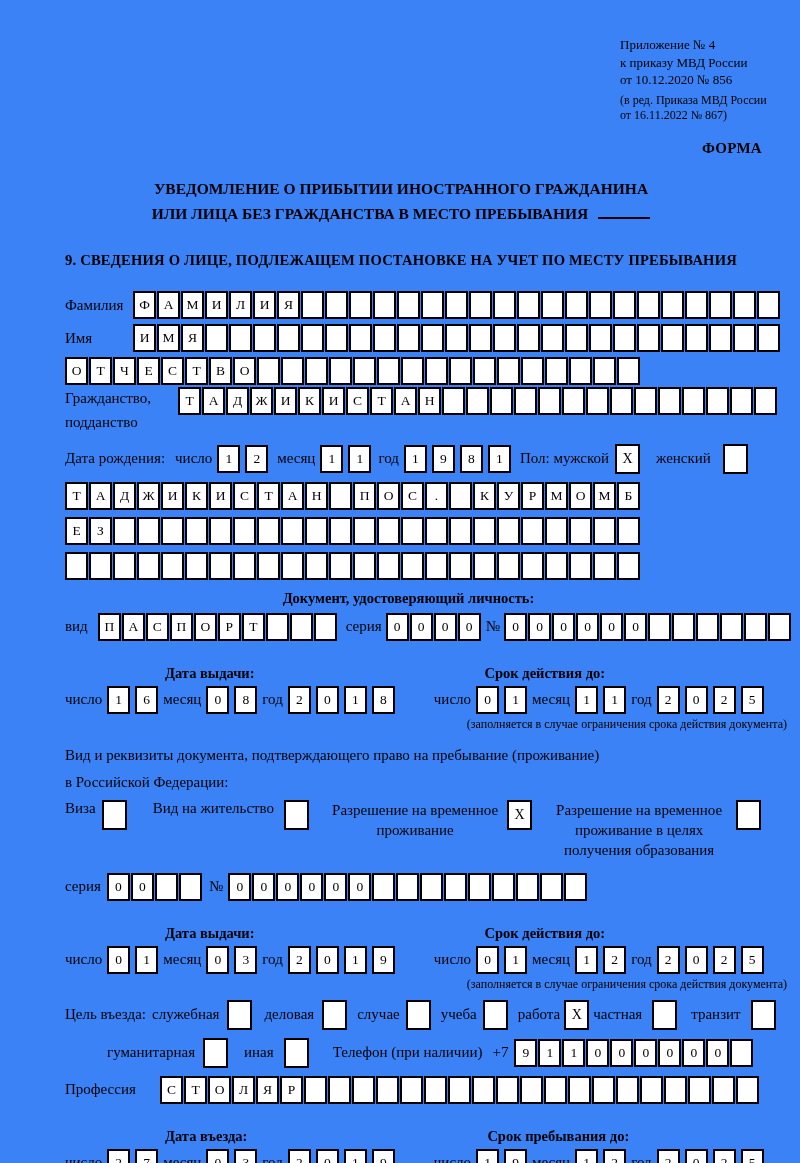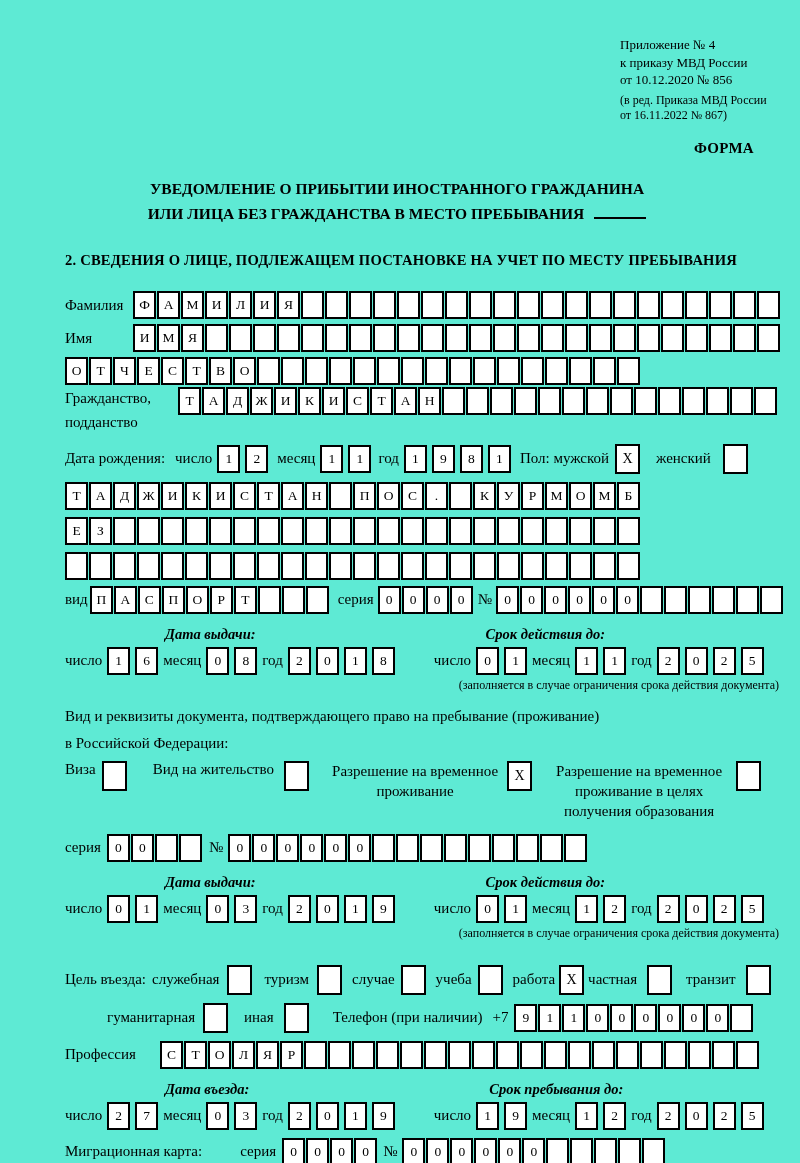--- a/index.html
+++ b/index.html
@@ -1,33 +1,33 @@
 <!DOCTYPE html>
 <html><head>
 <meta charset="utf-8">
 <style>
   html,body{margin:0;padding:0;background:#fff;}
   body{font-family:"Liberation Serif","DejaVu Serif",serif;color:#000;}
-  .page{width:800px;height:1163px;box-sizing:border-box;padding:36px 16px 10px 65px;background:#5eead4;overflow:hidden;position:relative;}
+  .page{width:800px;height:1163px;box-sizing:border-box;padding:36px 8px 10px 65px;background:#3b82f6;overflow:hidden;position:relative;}
   .appendix{margin-left:555px;font-size:13px;line-height:1.35;}
   .appendix .small{font-size:12px;margin-top:4px;line-height:1.3;}
   .forma{font-weight:bold;font-size:15px;margin:16px 30px 0 0;text-align:right;letter-spacing:.3px;}
   .title{text-align:center;font-weight:bold;font-size:15.5px;line-height:1.6;margin:20px 40px 0 -15px;}
   .blankline{display:inline-block;width:52px;border-bottom:2px solid #000;height:12px;margin-left:10px;}
   .sec1{font-weight:bold;font-size:14.6px;margin-top:26px;letter-spacing:.2px;}
   .frow{display:flex;align-items:center;margin-top:5px;}
   .ftop{align-items:flex-start;}
   .lbl{font-size:15px;white-space:nowrap;}
   .lbl2{font-size:15px;line-height:1.55;}
   .cells{display:flex;flex:none;}
   .cell{width:19px;height:24px;border:2px solid #000;margin-right:1px;display:flex;align-items:center;justify-content:center;font-size:13.5px;flex:none;background:#fff;}
   .dcells .cell{margin-right:5px;}
   .cbox{width:21px;height:26px;border:2px solid #000;display:inline-flex;align-items:center;justify-content:center;font-size:14px;flex:none;background:#fff;}
   .center-bold{text-align:center;font-weight:bold;font-size:14.5px;margin:10px 40px 0 0;}
-  .hdrrow{display:flex;font-weight:bold;font-size:14.5px;margin-top:12px;font-style:italic;}
+  .hdrrow{display:flex;font-weight:bold;font-size:14.5px;margin-top:24px;}
   .daterow{display:flex;align-items:center;font-size:15px;margin-top:4px;}
   .dgroup{display:flex;align-items:center;}
   .dgroup .lbl{margin-right:5px;}
   .note{font-size:12px;text-align:right;margin:3px 5px 0 0;}
   .intro{font-size:15px;line-height:1.8;margin-top:10px;}
   .wrapc{display:inline-block;text-align:center;font-size:15px;line-height:1.35;white-space:normal;}
   .stack{display:flex;flex-direction:column;}
   .rowgap{margin-top:7px;}
 </style>
 </head>
@@ -45,21 +45,21 @@
     </div>
   </div>
 
   <div class="forma">ФОРМА</div>
 
   <div class="title">
     <div>УВЕДОМЛЕНИЕ О ПРИБЫТИИ ИНОСТРАННОГО ГРАЖДАНИНА</div>
     <div><span>ИЛИ ЛИЦА БЕЗ ГРАЖДАНСТВА В МЕСТО ПРЕБЫВАНИЯ</span><span class="blankline"></span></div>
   </div>
 
-  <div class="sec1">2. СВЕДЕНИЯ О ЛИЦЕ, ПОДЛЕЖАЩЕМ ПОСТАНОВКЕ НА УЧЕТ ПО МЕСТУ ПРЕБЫВАНИЯ</div>
+  <div class="sec1">9. СВЕДЕНИЯ О ЛИЦЕ, ПОДЛЕЖАЩЕМ ПОСТАНОВКЕ НА УЧЕТ ПО МЕСТУ ПРЕБЫВАНИЯ</div>
 
   <div class="frow" style="margin-top:22px;">
     <span class="lbl" style="width:68px;">Фамилия</span>
     <span class="cells">
         <span class="cell">Ф</span>
         <span class="cell">А</span>
         <span class="cell">М</span>
         <span class="cell">И</span>
         <span class="cell">Л</span>
         <span class="cell">И</span>
@@ -284,20 +284,21 @@
           <span class="cell"></span>
           <span class="cell"></span>
           <span class="cell"></span>
           <span class="cell"></span>
           <span class="cell"></span>
           <span class="cell"></span>
         </span>
     </span>
   </div>
 
+  <div class="center-bold">Документ, удостоверяющий личность:</div>
 
   <div class="frow" style="margin-top:6px;">
     <span class="lbl" style="width:46px;">вид</span>
     <span class="cells">
         <span class="cell">П</span>
         <span class="cell">А</span>
         <span class="cell">С</span>
         <span class="cell">П</span>
         <span class="cell">О</span>
         <span class="cell">Р</span>
@@ -463,25 +464,25 @@
           <span class="cell">2</span>
           <span class="cell">0</span>
           <span class="cell">2</span>
           <span class="cell">5</span>
         </span>
     </div>
   </div>
 
   <div class="note">(заполняется в случае ограничения срока действия документа)</div>
 
-  <div class="frow" style="margin-top:24px;text-align:center;">
+  <div class="frow" style="margin-top:8px;text-align:center;">
     <span class="lbl" style="margin-right:6px;">Цель въезда:</span>
     <span class="lbl" style="margin-right:8px;">служебная</span>
     <span class="cbox"></span>
-    <span class="lbl" style="margin:0 8px 0 12px;">туризм</span>
+    <span class="lbl" style="margin:0 8px 0 12px;">деловая</span>
     <span class="cbox"></span>
     <span class="lbl" style="margin:0 6px 0 10px;">случае</span>
     <span class="cbox"></span>
     <span class="lbl" style="margin:0 6px 0 10px;">учеба</span>
     <span class="cbox"></span>
     <span class="lbl" style="margin:0 4px 0 10px;">работа</span>
     <span class="cbox">X</span>
     <span class="lbl" style="margin:0 10px 0 4px;">частная</span>
     <span class="cbox"></span>
     <span class="lbl" style="margin:0 10px 0 14px;">транзит</span>

